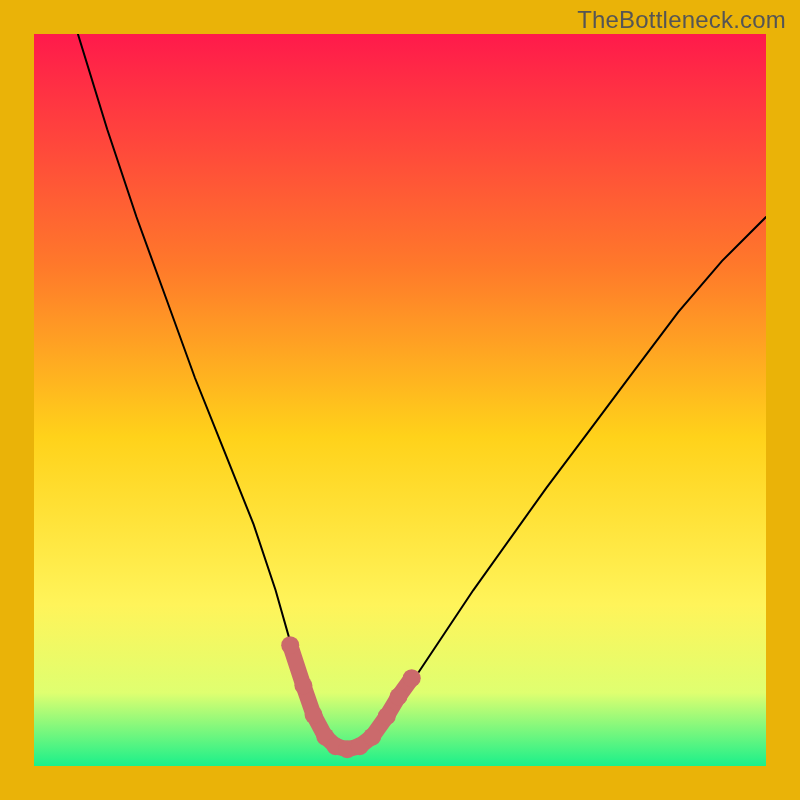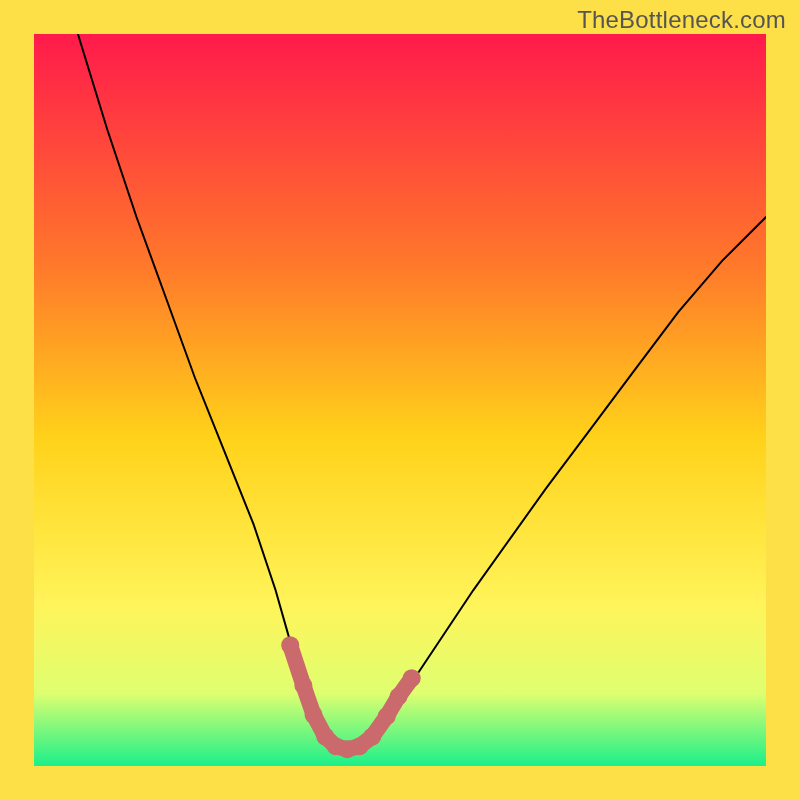--- a/index.html
+++ b/index.html
@@ -10,21 +10,21 @@
     background: #000;
     overflow: hidden;
     font-family: Arial, Helvetica, sans-serif;
   }
   .frame {
     position: absolute;
     left: 0;
     top: 0;
     width: 800px;
     height: 800px;
-    background: #fde047;
+    background: #eab308;
   }
   .plot-area {
     position: absolute;
     left: 34px;
     top: 34px;
     width: 732px;
     height: 732px;
     overflow: hidden;
   }
   .plot-area svg {

